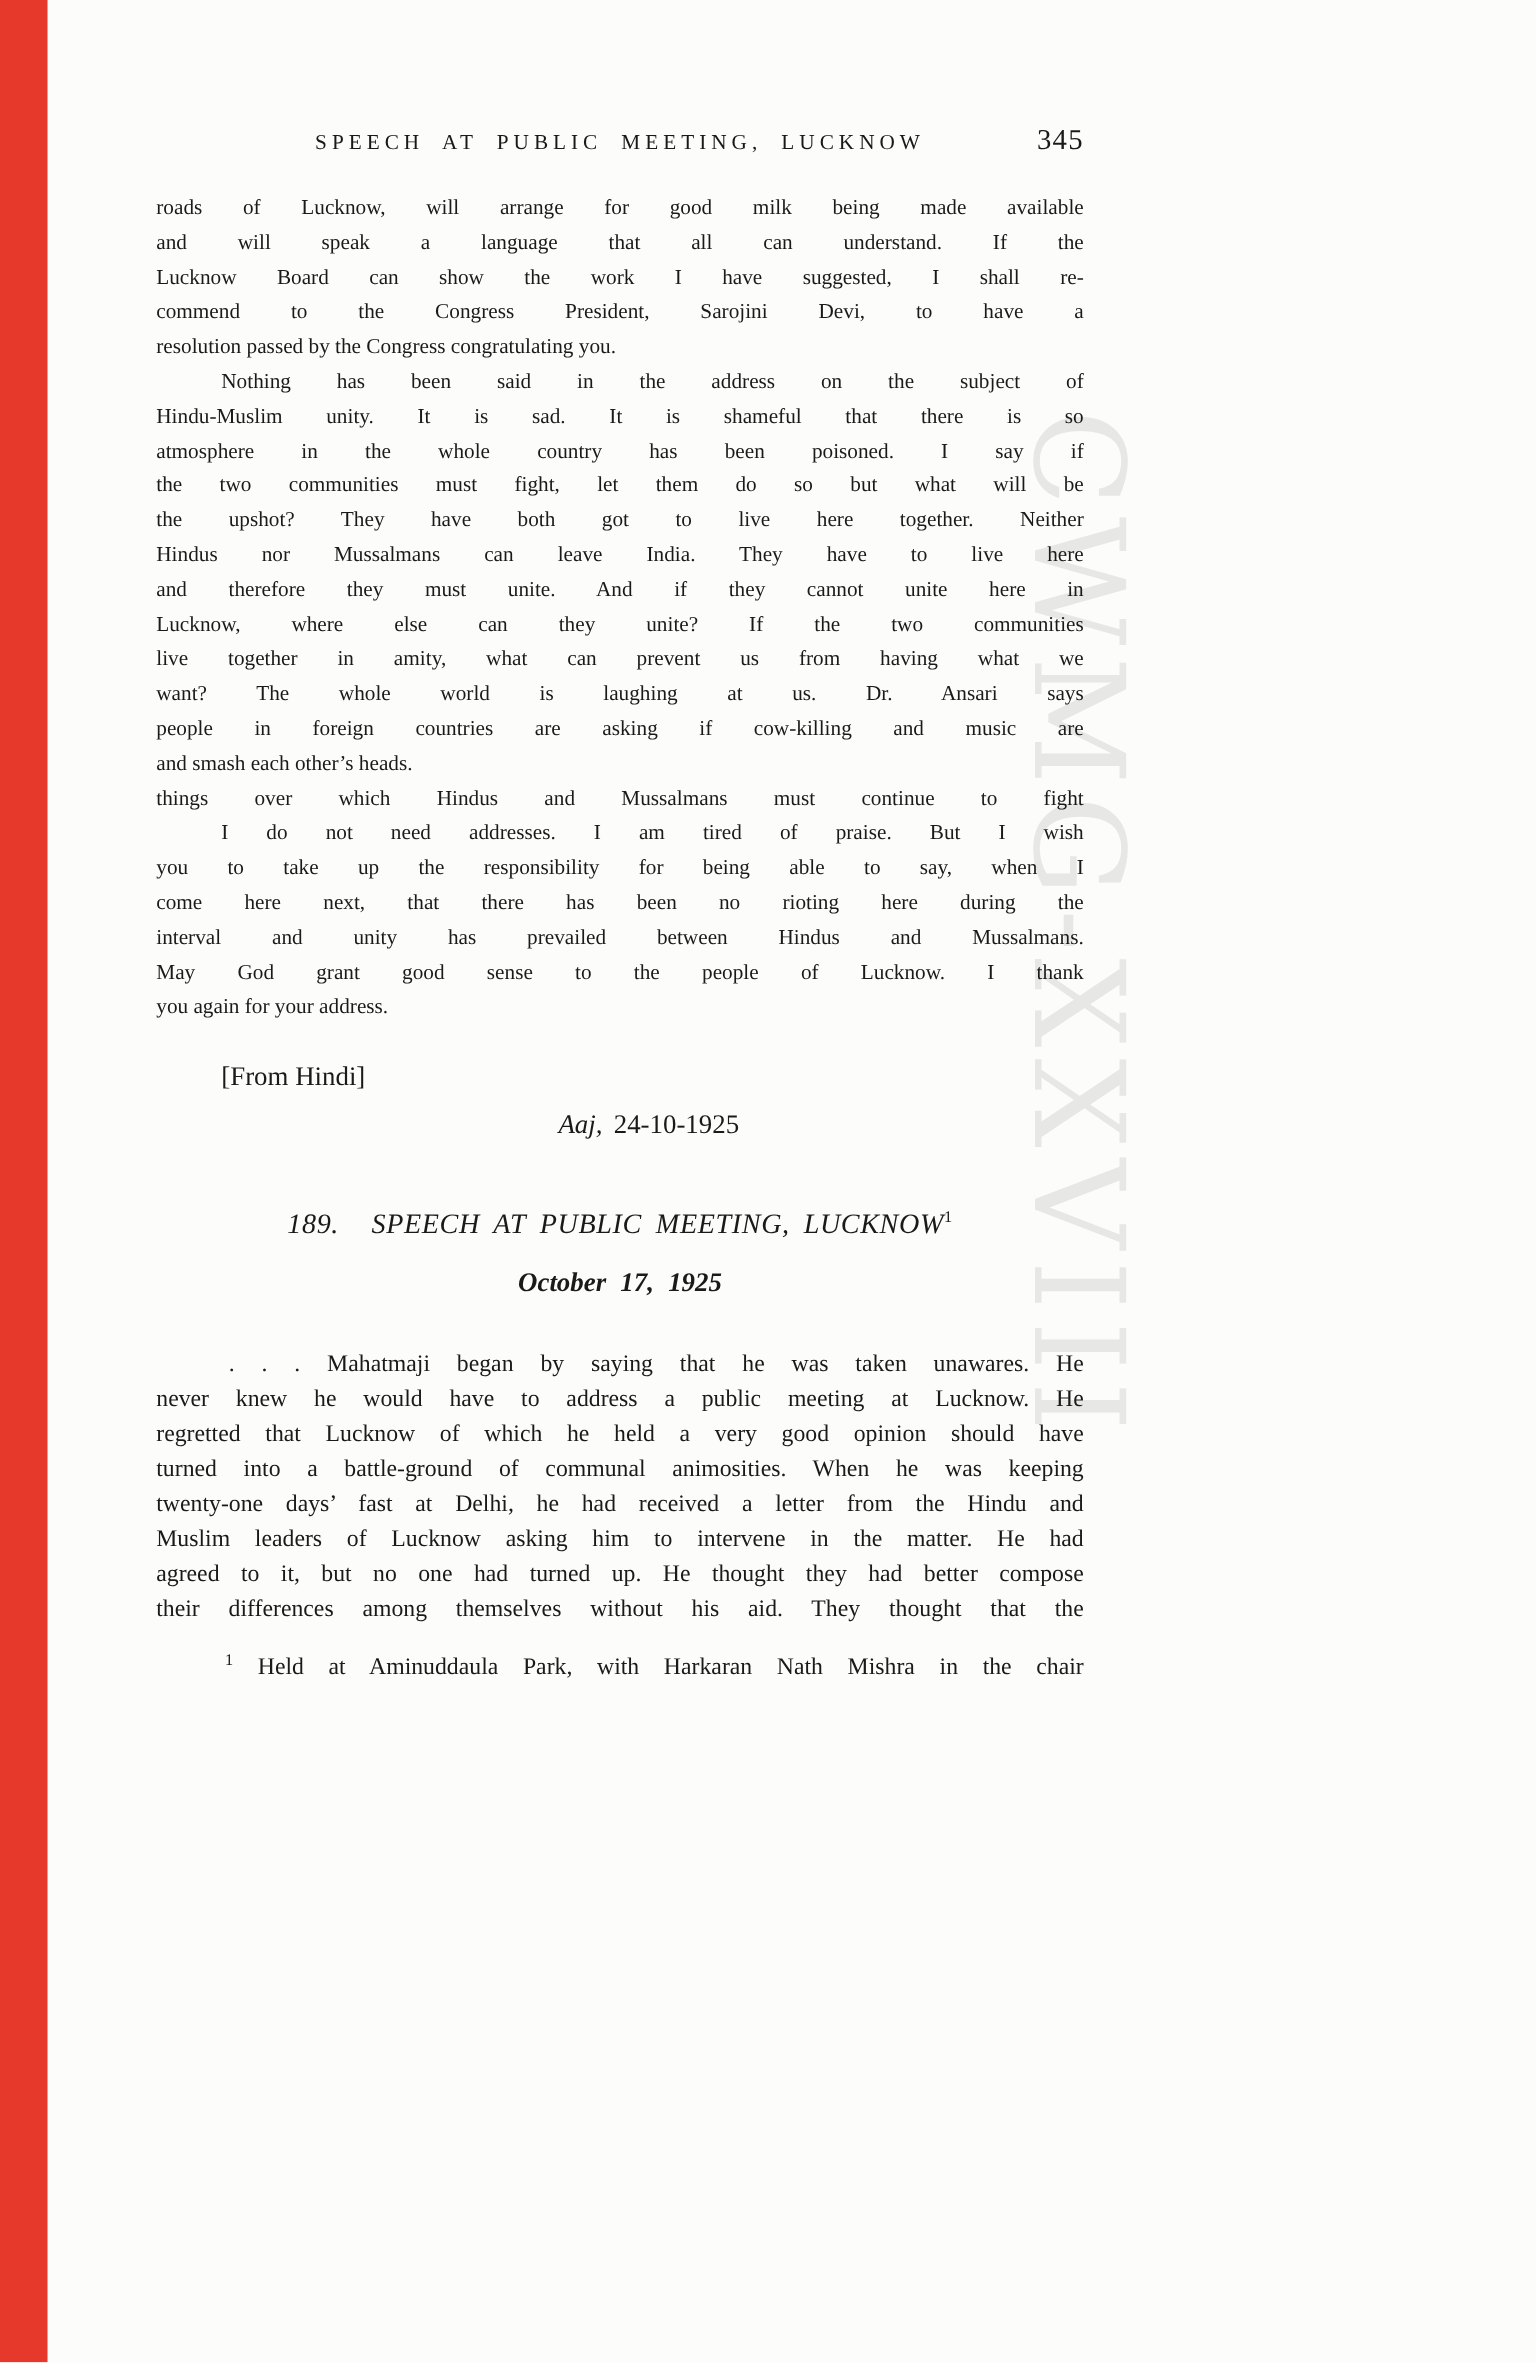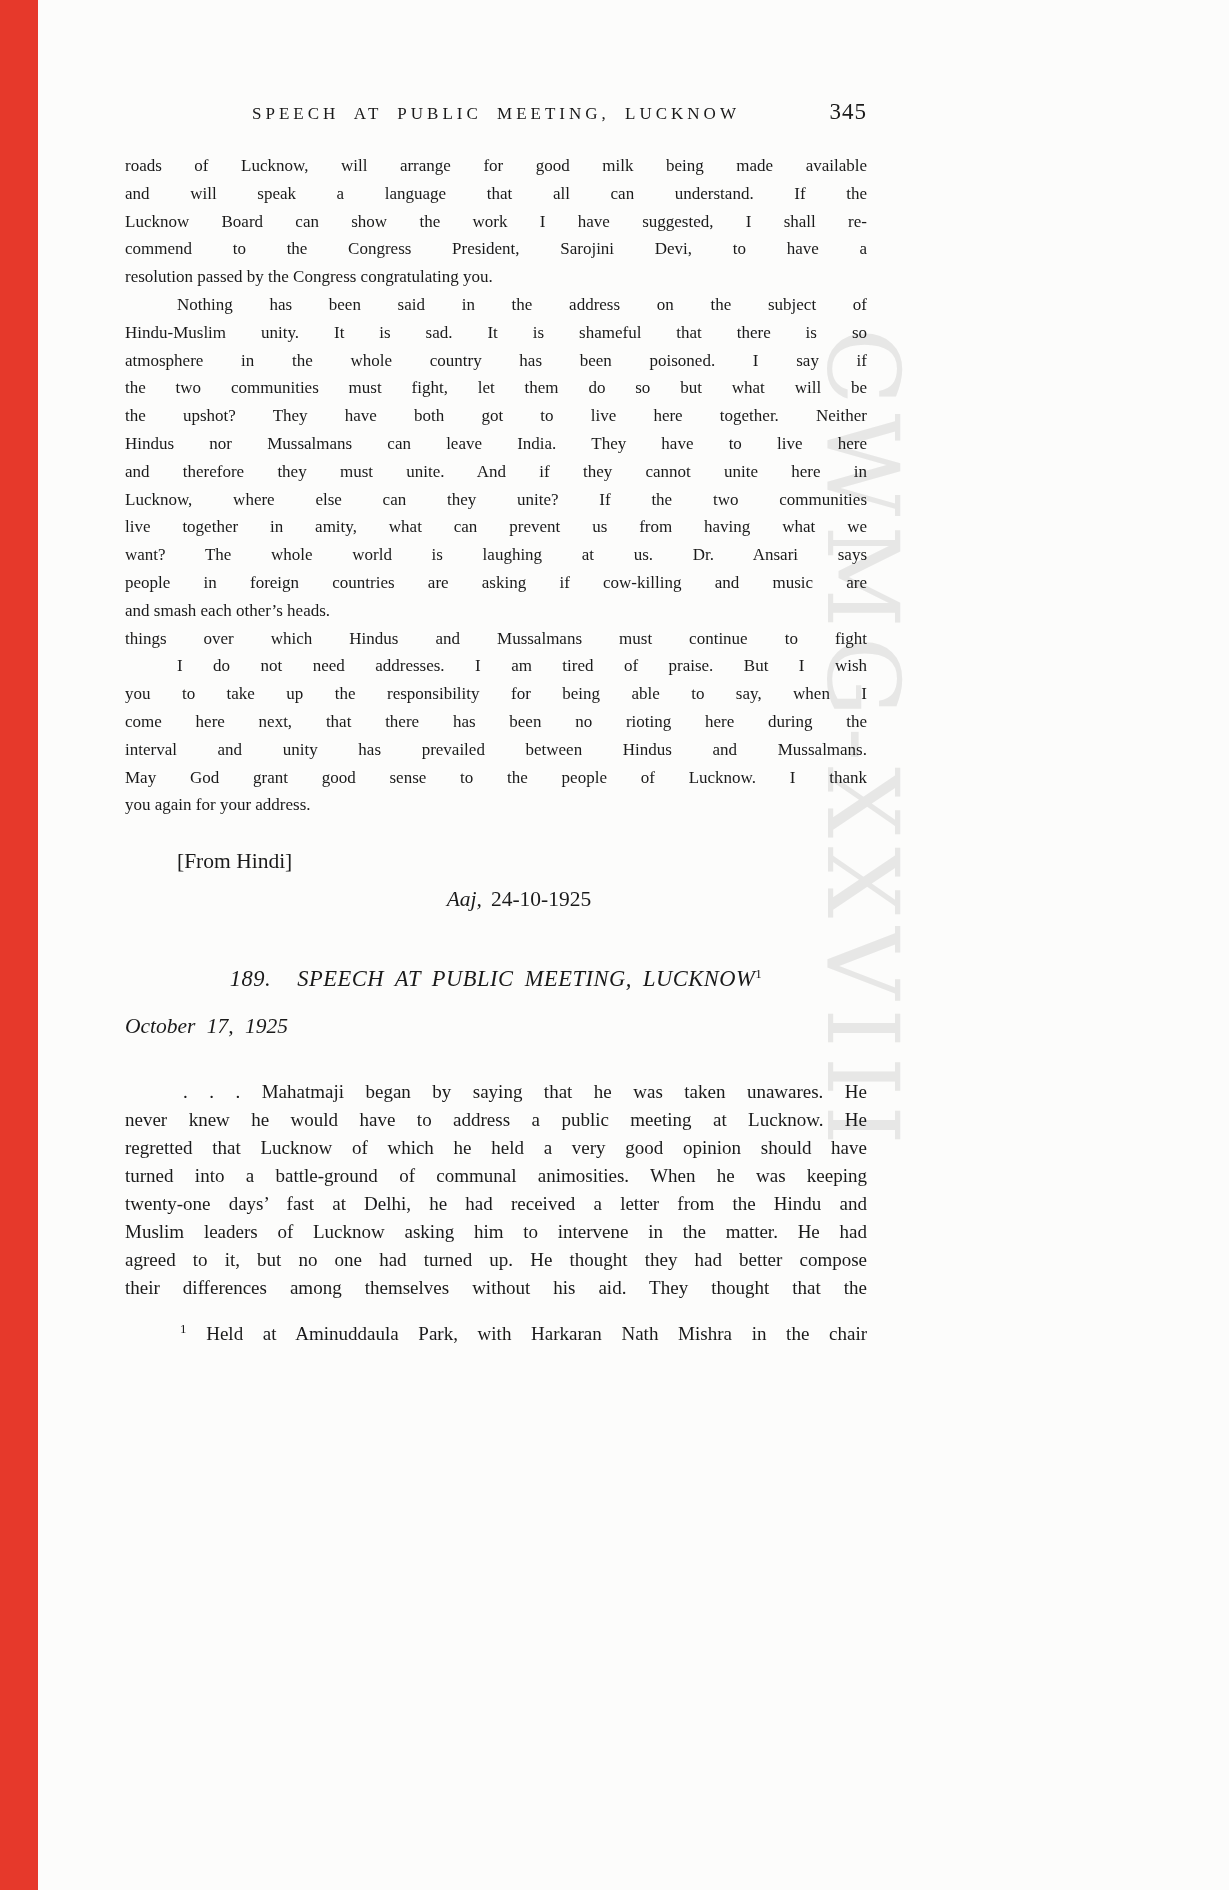--- a/index.html
+++ b/index.html
@@ -108,24 +108,25 @@
   .item-heading sup, .footnote sup {
     font-size: 13px;
     font-style: normal;
     vertical-align: super;
     line-height: 0;
   }
   .dateline {
     position: absolute;
     left: 125px; top: 1014px;
     width: 742px;
-    text-align: left;
+    text-align: center;
     font-style: italic;
     font-size: 21.5px;
     word-spacing: 6px;
+    font-weight: bold;
   }
   .item-col {
     position: absolute;
     left: 125px; top: 1054px;
     width: 742px;
     font-size: 19px;
     margin-top: 24px;
   }
   .item-col .text-line {
     height: 28px;

